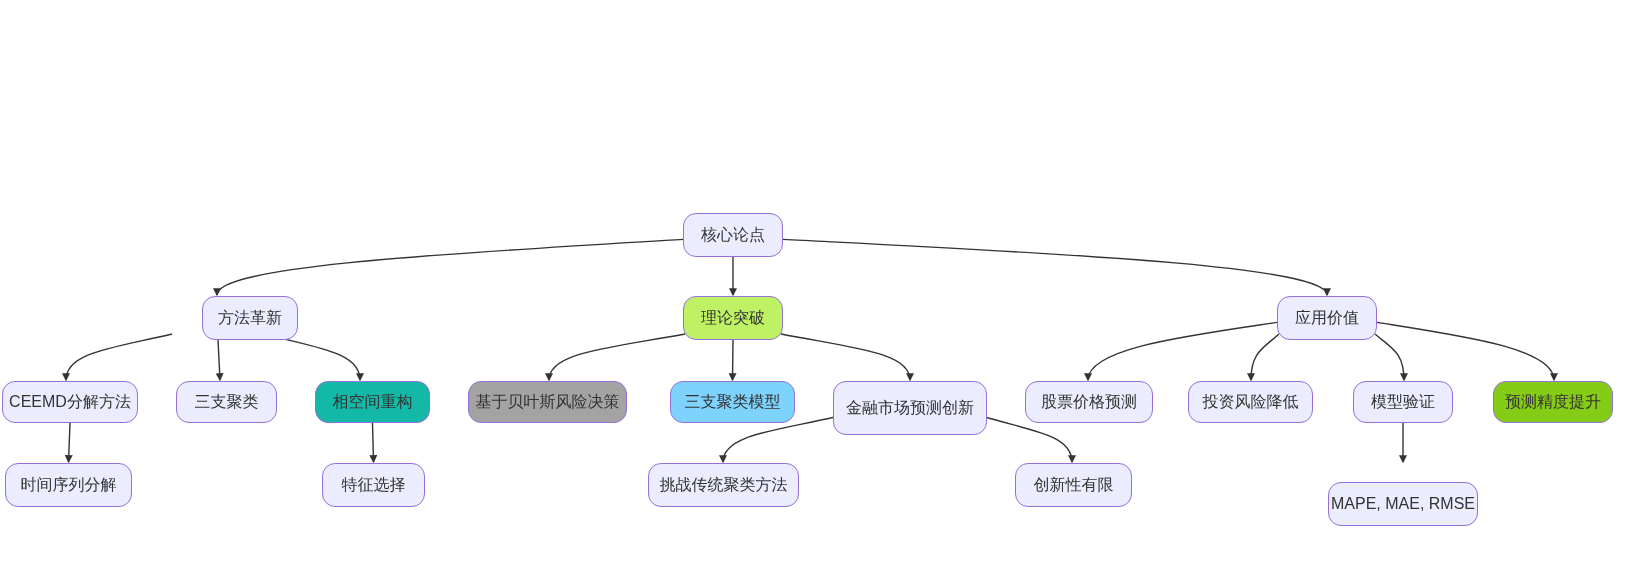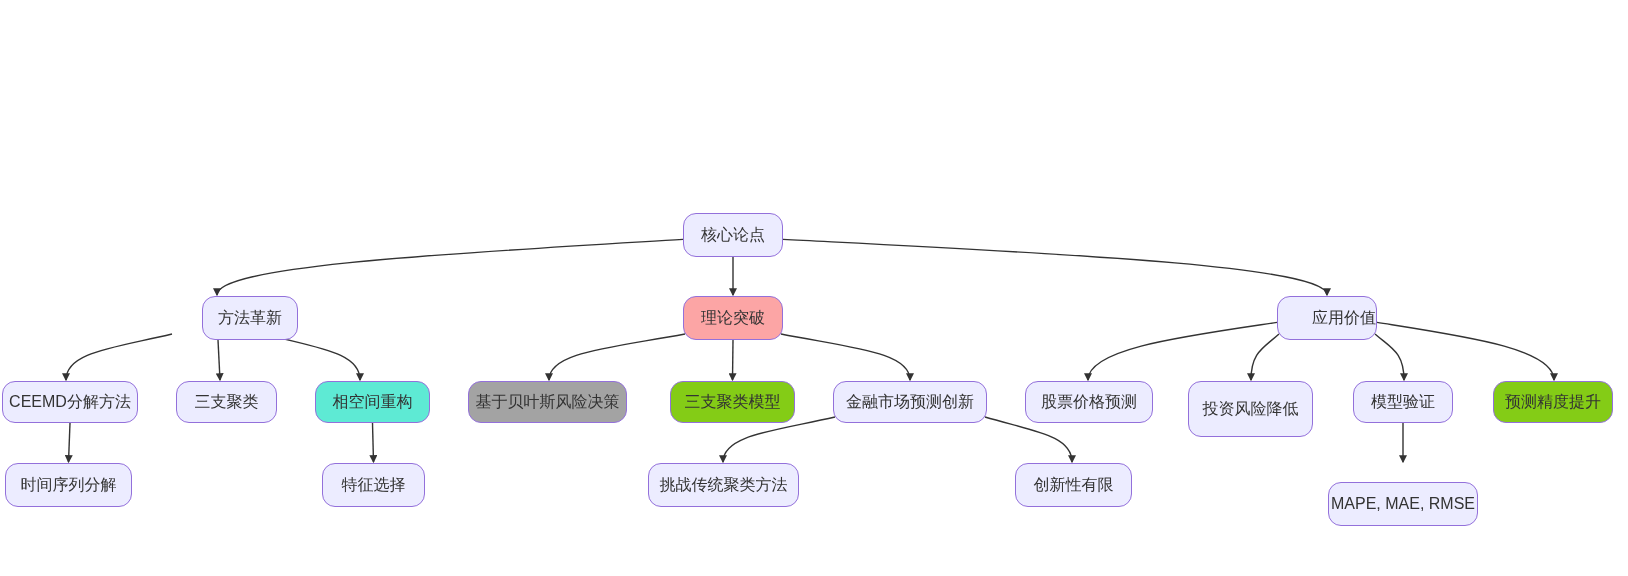--- a/index.html
+++ b/index.html
@@ -75,48 +75,48 @@
         <path class="edge" d="M1403,423 L1403,462" stroke="#333333" marker-end="url(#arrowhead)"></path>
       </g>
   </svg>
   <div id="nodes">
       <div class="node" style="left: 683px; top: 213px; width: 100px; height: 44px; background: rgb(236, 236, 255); border-color: rgb(147, 112, 219);">
         <span>核心论点</span>
       </div>
       <div class="node" style="left: 170px; top: 296px; width: 96px; height: 44px; background: rgb(236, 236, 255); border-color: rgb(147, 112, 219); margin-left: 32px;">
         <span>方法革新</span>
       </div>
-      <div class="node" style="left: 683px; top: 296px; width: 100px; height: 44px; background: #fca5a5; border-color: rgb(147, 112, 219);">
+      <div class="node" style="left: 683px; top: 296px; width: 100px; height: 44px; background: #bef264; border-color: rgb(147, 112, 219);">
         <span>理论突破</span>
       </div>
-      <div class="node" style="left: 1277px; top: 296px; width: 100px; height: 44px; background: rgb(236, 236, 255); border-color: rgb(147, 112, 219); justify-content: flex-end;">
+      <div class="node" style="left: 1277px; top: 296px; width: 100px; height: 44px; background: rgb(236, 236, 255); border-color: rgb(147, 112, 219);">
         <span>应用价值</span>
       </div>
       <div class="node" style="left: 2px; top: 381px; width: 136px; height: 42px; background: rgb(236, 236, 255); border-color: rgb(147, 112, 219);">
         <span>CEEMD分解方法</span>
       </div>
       <div class="node" style="left: 176px; top: 381px; width: 101px; height: 42px; background: rgb(236, 236, 255); border-color: rgb(147, 112, 219);">
         <span>三支聚类</span>
       </div>
-      <div class="node" style="left: 315px; top: 381px; width: 115px; height: 42px; background: #5eead4; border-color: rgb(147, 112, 219);">
+      <div class="node" style="left: 315px; top: 381px; width: 115px; height: 42px; background: #14b8a6; border-color: rgb(147, 112, 219);">
         <span>相空间重构</span>
       </div>
       <div class="node" style="left: 468px; top: 381px; width: 159px; height: 42px; background: #a3a3a3; border-color: rgb(147, 112, 219);">
         <span>基于贝叶斯风险决策</span>
       </div>
-      <div class="node" style="left: 670px; top: 381px; width: 125px; height: 42px; background: #84cc16; border-color: rgb(147, 112, 219);">
+      <div class="node" style="left: 670px; top: 381px; width: 125px; height: 42px; background: #7dd3fc; border-color: rgb(147, 112, 219);">
         <span>三支聚类模型</span>
       </div>
-      <div class="node" style="left: 833px; top: 381px; width: 154px; height: 42px; background: rgb(236, 236, 255); border-color: rgb(147, 112, 219);">
+      <div class="node" style="left: 833px; top: 381px; width: 154px; height: 54px; background: rgb(236, 236, 255); border-color: rgb(147, 112, 219);">
         <span>金融市场预测创新</span>
       </div>
       <div class="node" style="left: 1025px; top: 381px; width: 128px; height: 42px; background: rgb(236, 236, 255); border-color: rgb(147, 112, 219);">
         <span>股票价格预测</span>
       </div>
-      <div class="node" style="left: 1188px; top: 381px; width: 125px; height: 56px; background: rgb(236, 236, 255); border-color: rgb(147, 112, 219);">
+      <div class="node" style="left: 1188px; top: 381px; width: 125px; height: 42px; background: rgb(236, 236, 255); border-color: rgb(147, 112, 219);">
         <span>投资风险降低</span>
       </div>
       <div class="node" style="left: 1353px; top: 381px; width: 100px; height: 42px; background: rgb(236, 236, 255); border-color: rgb(147, 112, 219);">
         <span>模型验证</span>
       </div>
       <div class="node" style="left: 1493px; top: 381px; width: 120px; height: 42px; background: #84cc16; border-color: rgb(147, 112, 219);">
         <span>预测精度提升</span>
       </div>
       <div class="node" style="left: 5px; top: 463px; width: 127px; height: 44px; background: rgb(236, 236, 255); border-color: rgb(147, 112, 219);">
         <span>时间序列分解</span>

